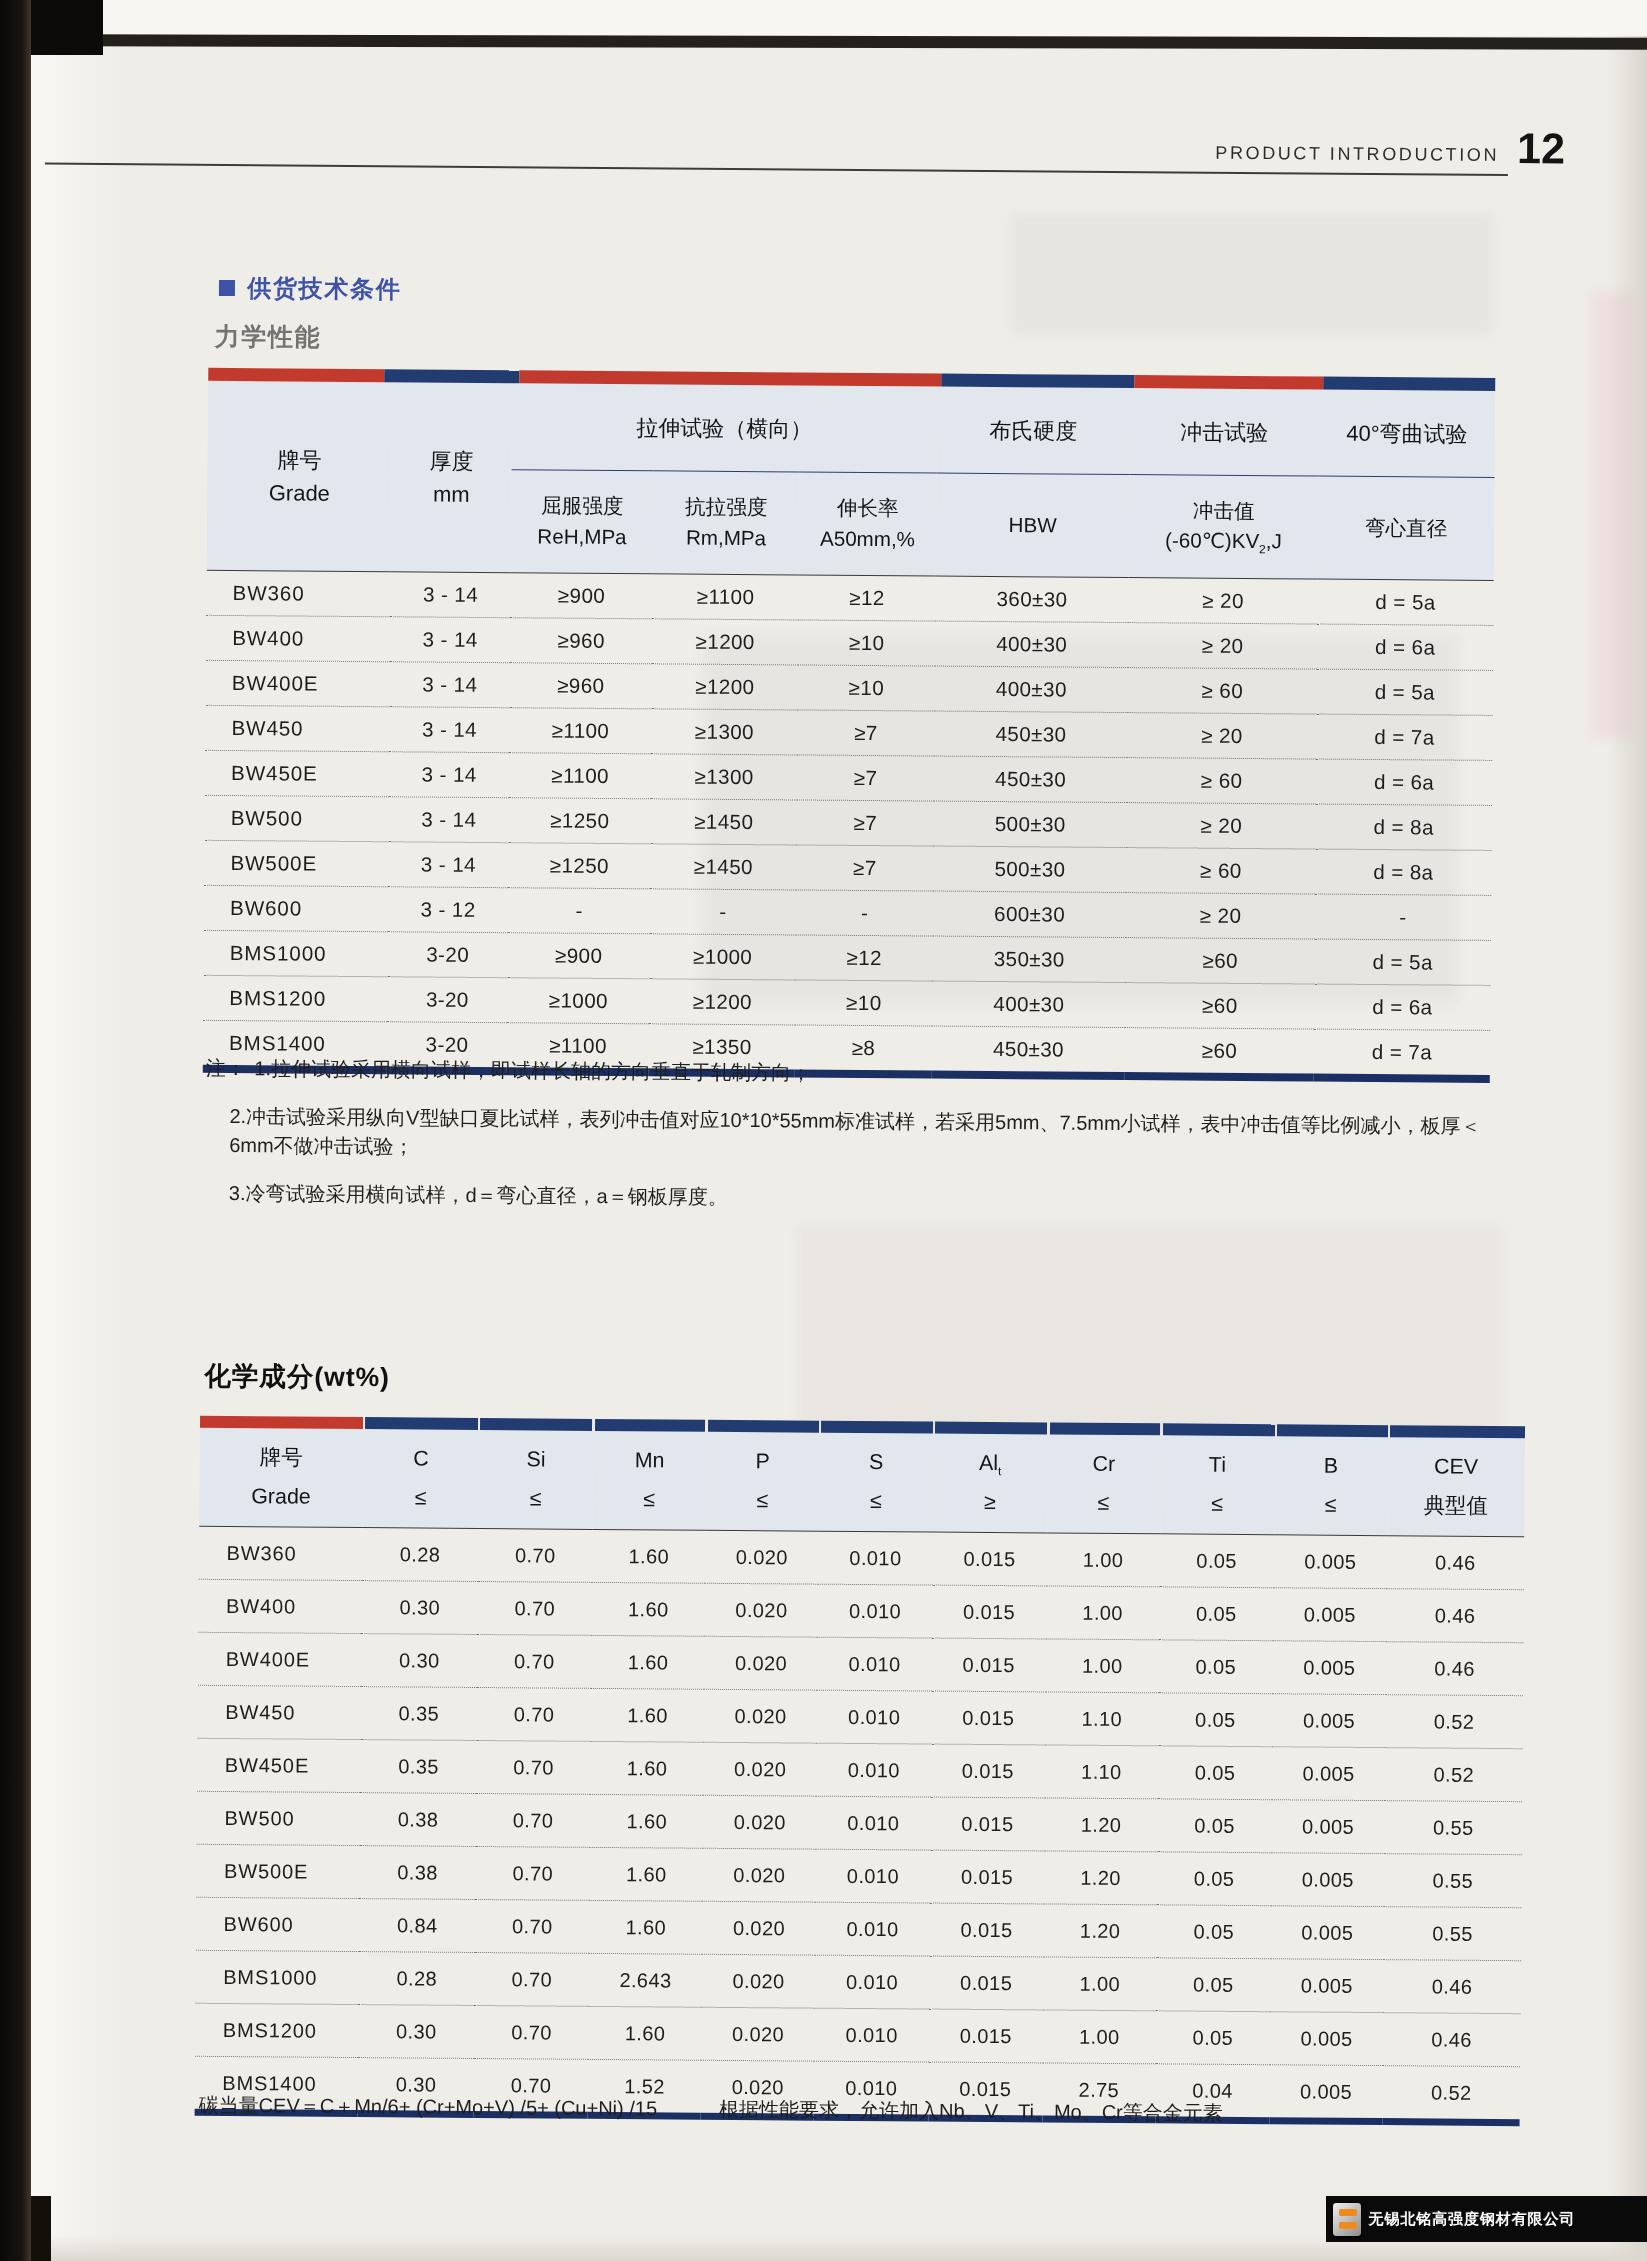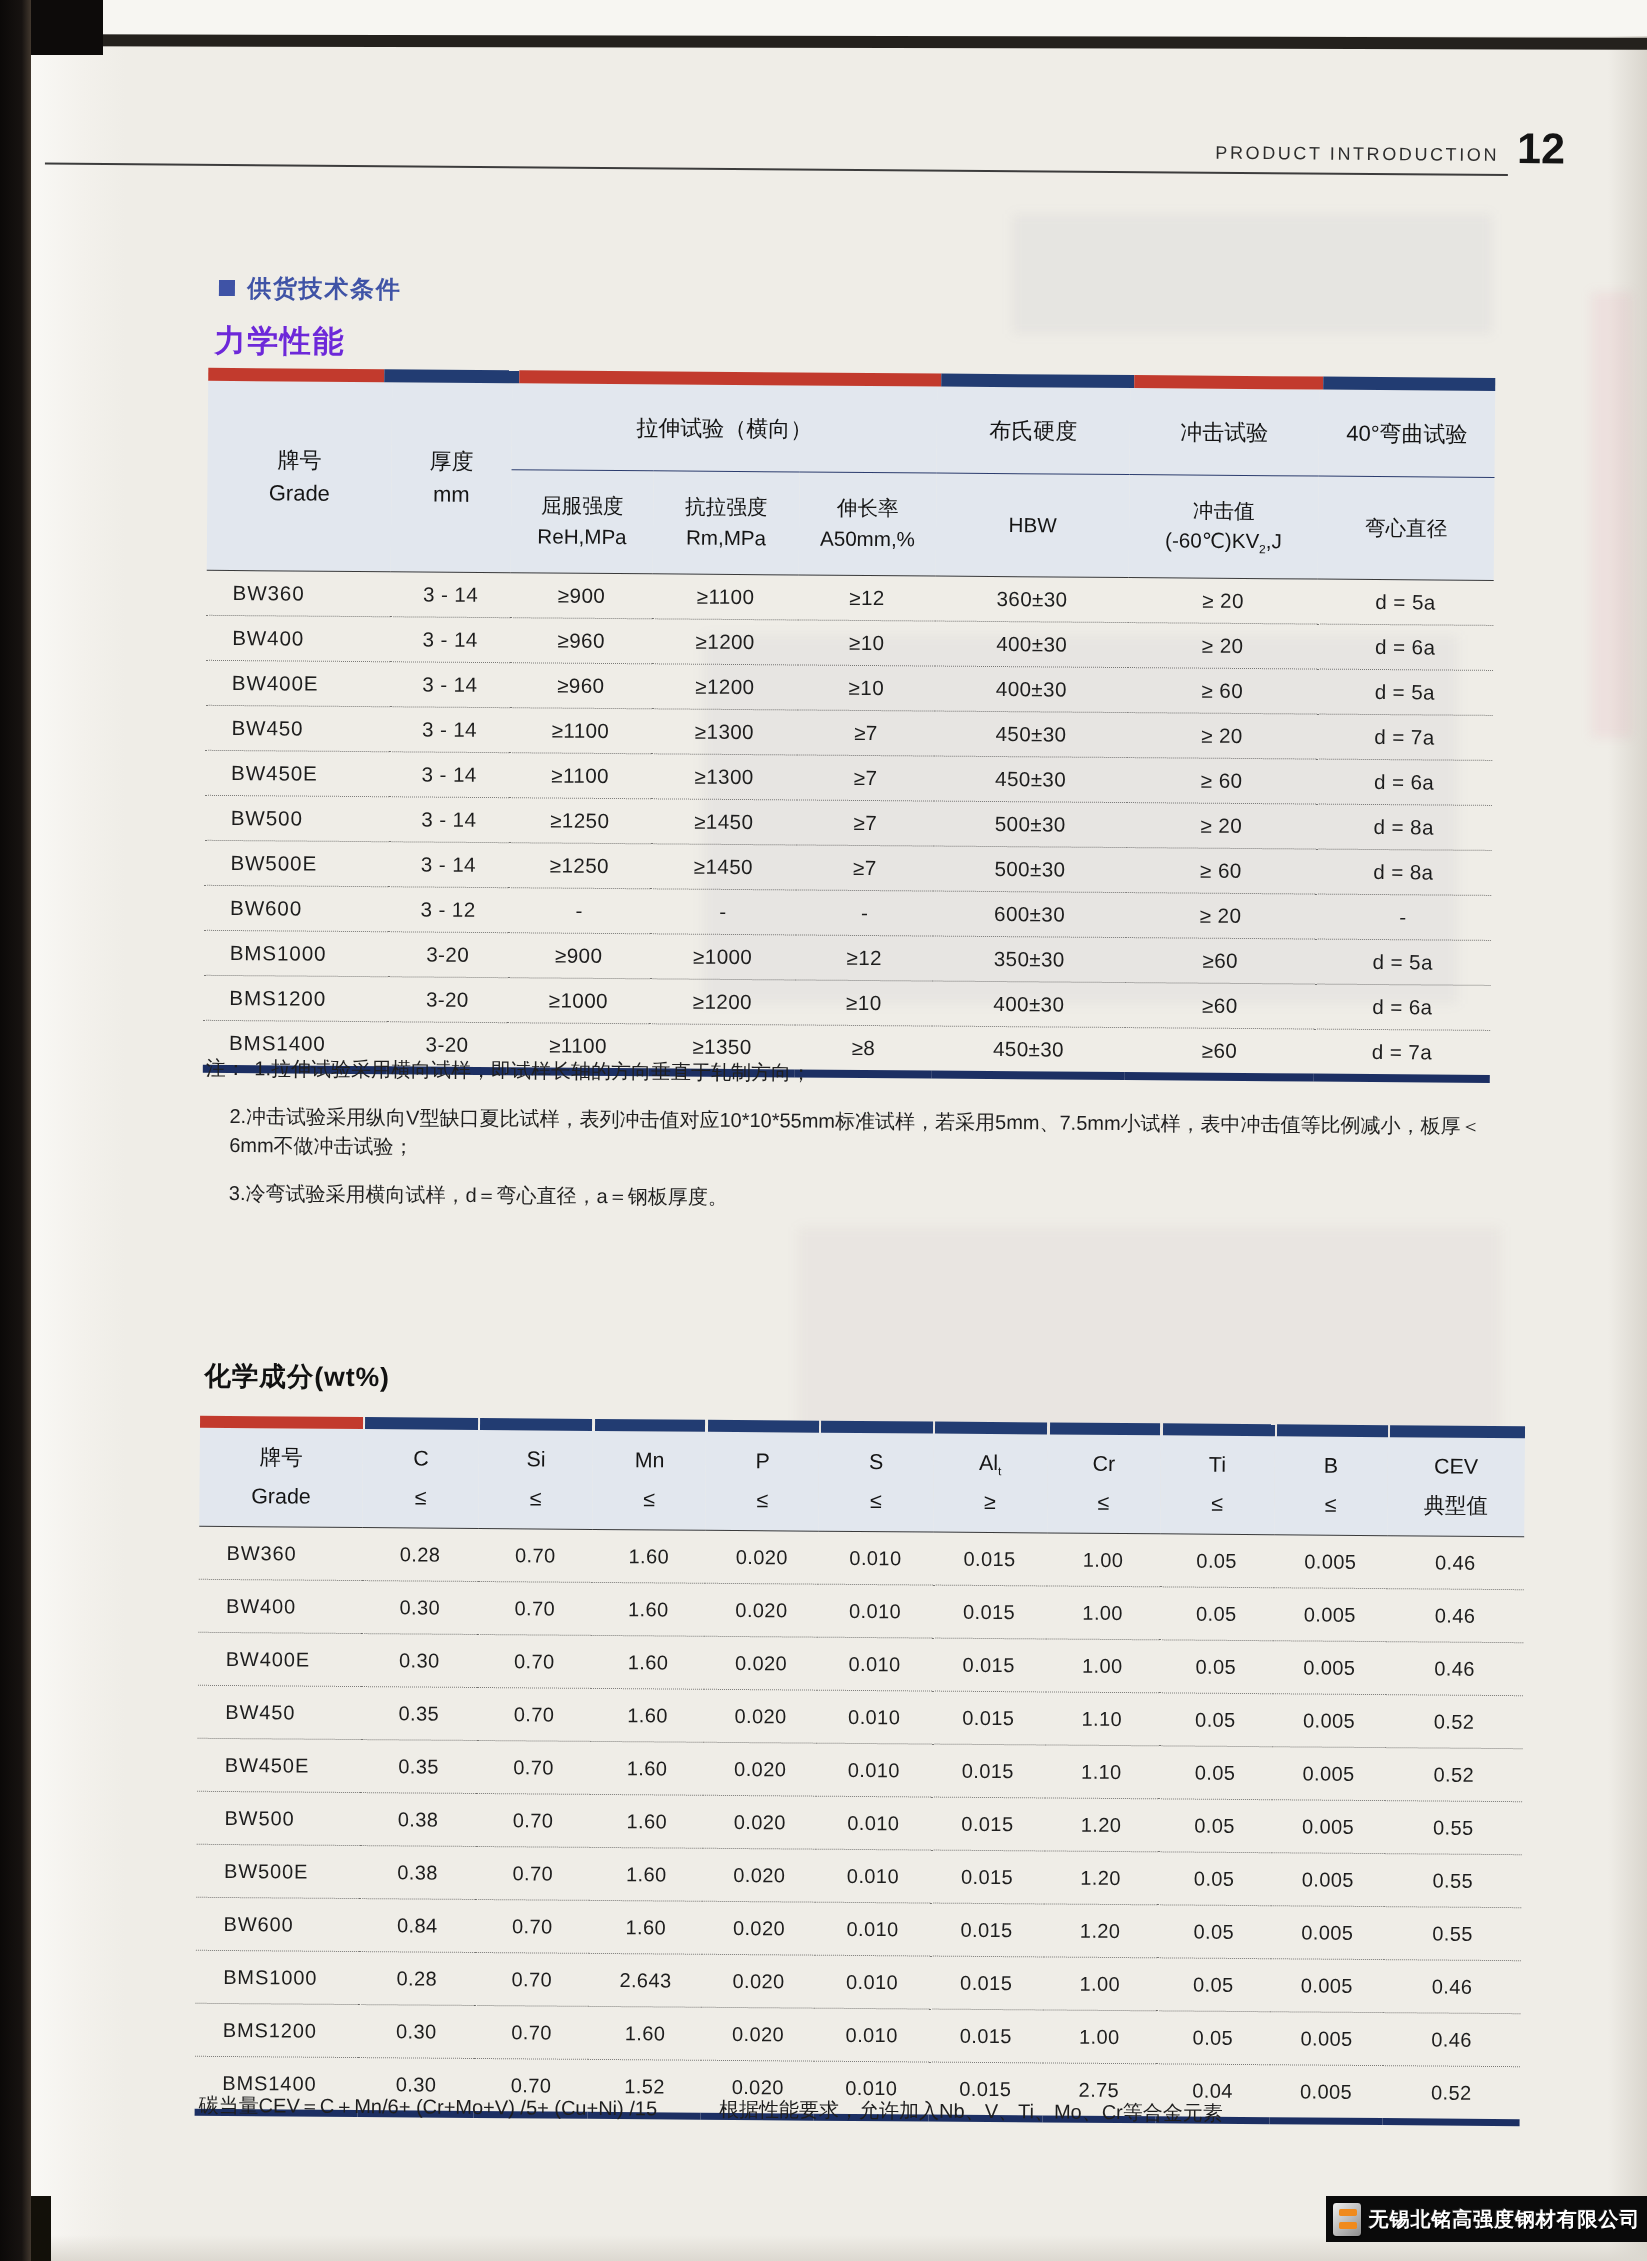--- a/index.html
+++ b/index.html
@@ -36,21 +36,21 @@
 
   .hdr-label{position:absolute;left:1012px;top:134px;width:487px;text-align:right;
     font-size:18px;letter-spacing:2.6px;color:#2d2d2d;}
   .hdr-pagenum{position:absolute;left:1517px;top:113px;font-size:43px;font-weight:800;color:#141414;}
   .hdr-line{position:absolute;left:45px;top:163px;width:1463px;height:1.7px;background:#3c3c3c;}
 
   .supply{position:absolute;left:220px;top:271px;display:flex;align-items:center;gap:12px;}
   .supply .bullet{width:16.3px;height:16.3px;background:#3f53a6;display:inline-block;}
   .supply .txt{font-size:24px;font-weight:700;color:#3f53a6;letter-spacing:1.7px;}
 
-  .mech-title{position:absolute;left:216px;top:319px;font-size:31px;font-weight:800;color:#6d28d9;letter-spacing:1.7px;}
+  .mech-title{position:absolute;left:216px;top:319px;font-size:25px;font-weight:800;color:#737373;letter-spacing:1.7px;}
   .chem-title{position:absolute;left:214px;top:1357px;font-size:26.6px;font-weight:800;color:#111;letter-spacing:0.9px;}
 
   
   .bar{display:flex;width:100%;}
   .bar .seg{height:100%;}
   .seg.red{background:#c23a2d;}
   .seg.navy{background:#223c72;}
 
   
   .mech-wrap{position:absolute;left:210px;top:367px;width:1287px;}
@@ -89,21 +89,21 @@
 
   
   .watermark{position:absolute;left:1326px;top:2196px;width:321px;height:46px;background:#0a0a0a;
     display:flex;align-items:center;gap:7.7px;z-index:9;padding-left:6.9px;box-sizing:border-box;}
   .wm-logo{width:28px;height:33px;border-radius:3.4px;flex:0 0 auto;position:relative;
     background:linear-gradient(135deg,#efefef 0%,#b9b9b9 55%,#8d8d8d 100%);box-shadow:0 0.9px 1.7px #000;}
   .wm-logo::before,.wm-logo::after{content:"";position:absolute;left:6px;right:4.3px;height:7.7px;
     background:#f08a1c;border-radius:1.7px;}
   .wm-logo::before{top:6px;}
   .wm-logo::after{top:19px;}
-  .wm-text{color:#fff;font-size:20px;font-weight:800;letter-spacing:0.9px;white-space:nowrap;
+  .wm-text{color:#fff;font-size:15px;font-weight:800;letter-spacing:0.9px;white-space:nowrap;
     text-shadow:0.9px 0.9px 0 #000,-0.9px -0.9px 0 #2a2a2a;}
 </style>
 </head>
 <body>
 
 <div class="scan-left-edge"></div>
 <div class="scan-corner"></div>
 <div class="scan-corner-bottom"></div>
 <div class="top-white-strip"></div>
 <div class="top-dark-band"></div>

